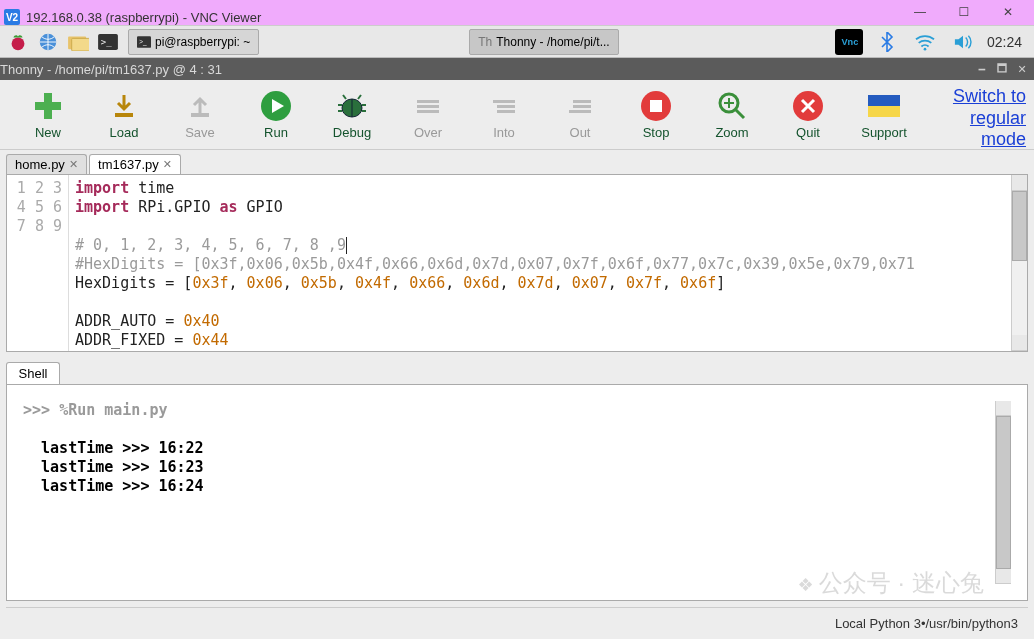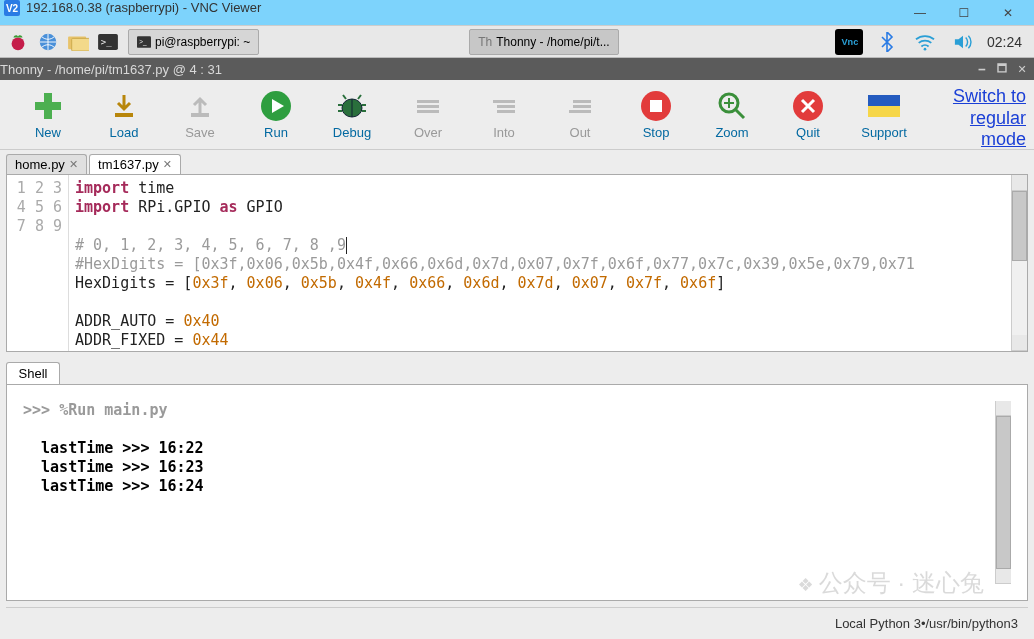--- a/index.html
+++ b/index.html
@@ -8,22 +8,22 @@
     font-family: "Segoe UI", Arial, sans-serif;
     font-size: 13px;
     background: #fff;
     width: 1034px; height: 639px;
     overflow: hidden;
     position: relative;
     display:flex; flex-direction:column;
   }
   
   .vnc-title {
-    height: 26px; display:flex; align-items:flex-start;
-    background:#7dd3fc; border-bottom:1px solid #ccc;
+    height: 26px; display:flex; align-items:flex-end;
+    background:#f0abfc; border-bottom:1px solid #ccc;
     padding:0 4px;
   }
   .vnc-logo {
     width:16px;height:16px;background:#2a7be4;color:#fff;
     font-size:10px;font-weight:bold;display:flex;align-items:center;justify-content:center;
     border-radius:2px;margin-right:6px;
   }
   .vnc-title-text { flex:0 0 auto; color:#333; }
   .vnc-spacer {flex:1;}
   .win-btns {display:flex;}
@@ -65,21 +65,21 @@
   .th-win-controls span{width:16px;height:16px;display:flex;align-items:center;justify-content:center;color:#ccc;font-size:11px;cursor:pointer;}
   
   .th-toolbar {
     height:70px;background:#ededed;
     display:flex;align-items:center;padding:4px 10px;
     border-bottom:1px solid #ccc;
     position:relative;
   }
   .tool {
     width:76px;display:flex;flex-direction:column;align-items:center;
-    gap:2px;font-size:13px;color:#0369a1;
+    gap:2px;font-size:13px;color:#14532d;
   }
   .tool.disabled{color:#999;}
   .tool-icon{width:34px;height:34px;display:flex;align-items:center;justify-content:center;}
   .switch-link{
     position:absolute;right:8px;top:6px;
     color:#1a3fd6;text-decoration:underline;font-size:18px;
     text-align:right;line-height:1.2;cursor:pointer;
   }
   
   .tabs {

